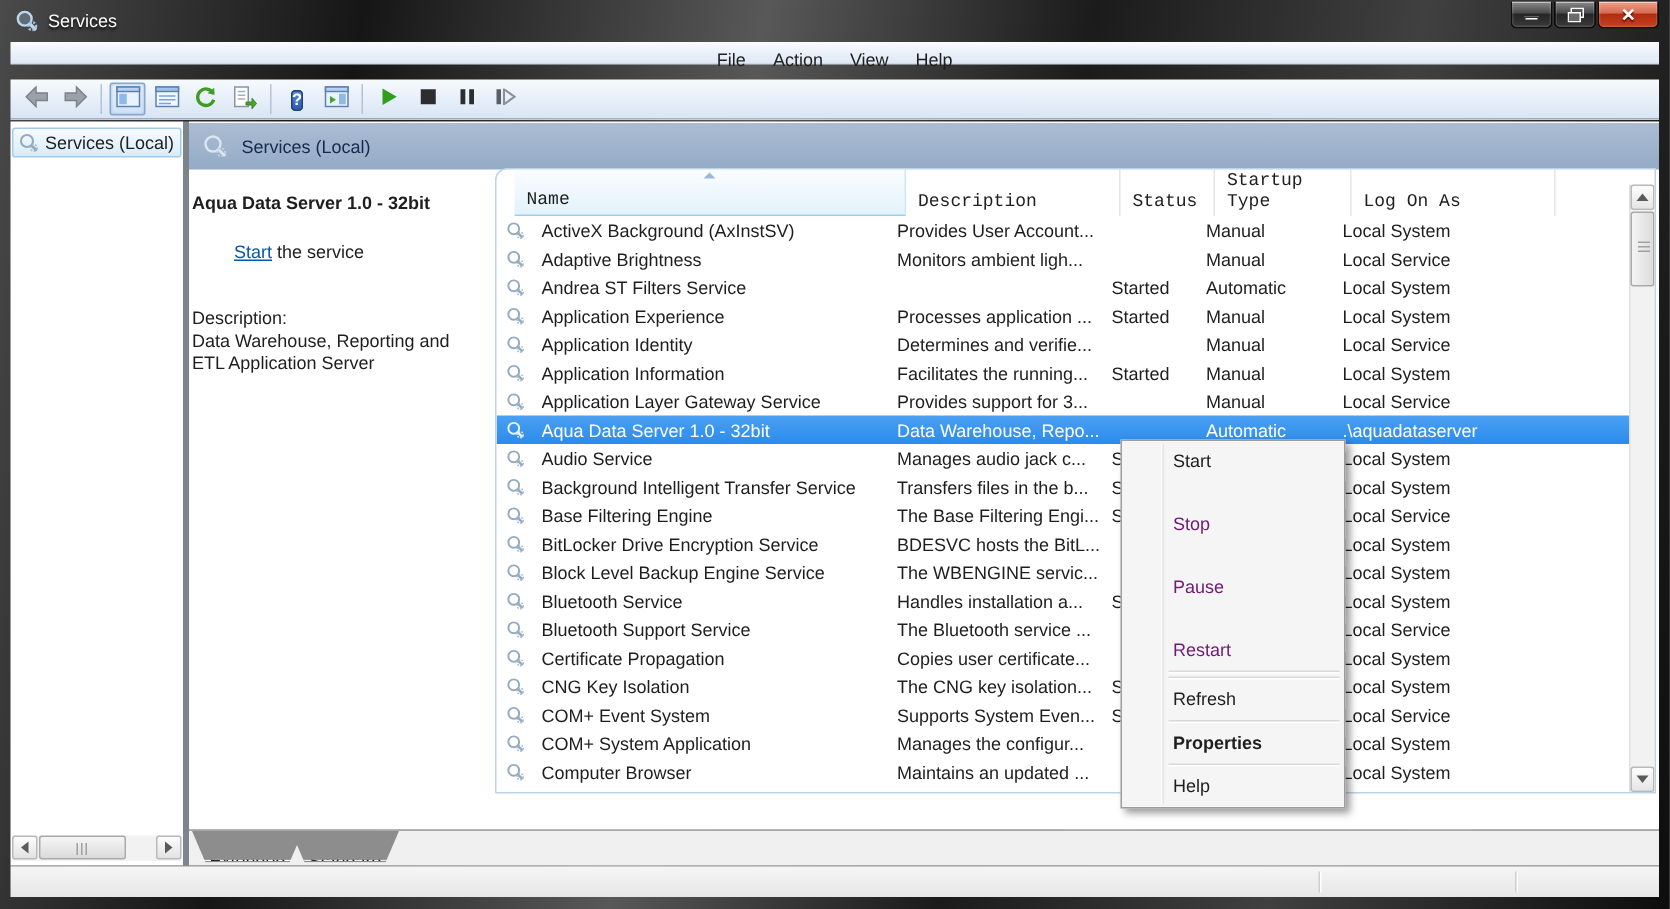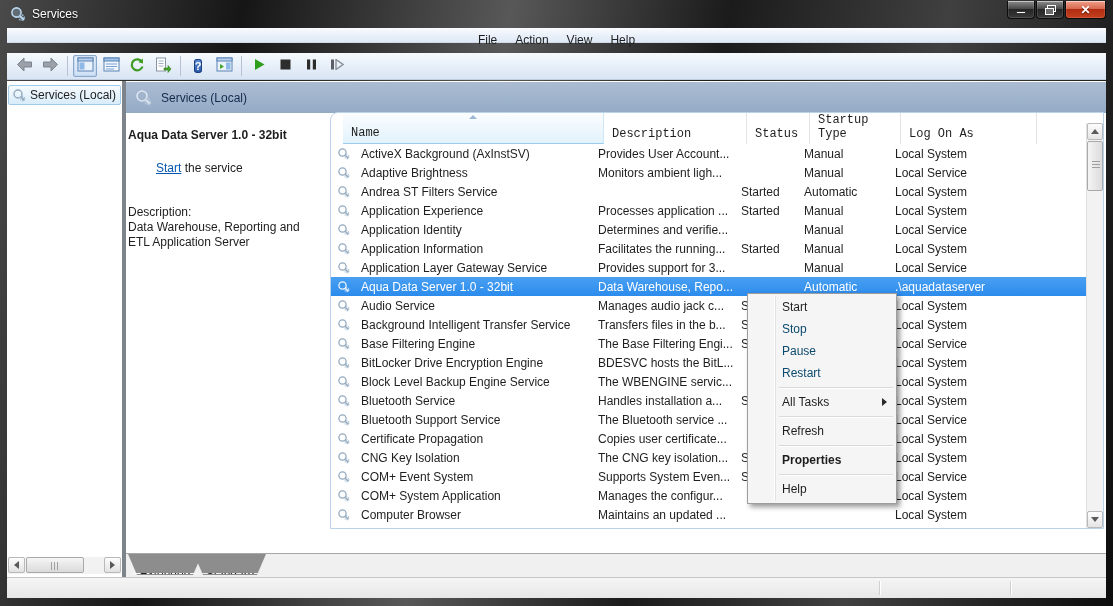--- a/index.html
+++ b/index.html
@@ -95,21 +95,21 @@
   .tab.t0{left:2px;width:74px;z-index:2;}
   .tab.t1{left:68px;width:72px;z-index:1;}
   .statusbar{position:absolute;left:7px;right:7px;top:577px;height:21px;
     background:linear-gradient(#f5f5f5,#e7e7e7);border-top:1px solid #c6c6c6;}
   .sb-sep{position:absolute;top:3px;bottom:3px;width:1px;background:#cfcfcf;box-shadow:1px 0 0 #fff;}
   
   .ctxmenu{position:absolute;left:747px;top:293px;width:150px;background:#f5f5f5;border:1px solid #9d9d9d;
     box-shadow:3px 3px 5px rgba(0,0,0,.4);padding:2px 0 3px 0;z-index:10;}
   .ctxmenu::before{content:"";position:absolute;left:27px;top:2px;bottom:2px;width:1px;background:#e2e2e2;box-shadow:-1px 0 0 #fff;}
   .mi{position:relative;height:22px;line-height:22px;padding-left:34px;}
-  .mi.disabled{color:#0c4a6e;}
+  .mi.disabled{color:#701a75;margin-top:20px;}
   .mi.bold{font-weight:bold;}
   .mi .menu-arrow{position:absolute;right:9px;top:7px;width:0;height:0;
     border-left:5px solid #2b2b2b;border-top:4px solid transparent;border-bottom:4px solid transparent;}
   .msep{height:1px;background:#d9d9d9;margin:3px 3px 3px 31px;box-shadow:0 1px 0 #fff;}
 </style>
 </head>
 <body>
 
 <div class="window">
 
@@ -428,21 +428,21 @@
             <span class="cell">Local Service</span>
           </div>
           <div class="row">
             <span class="ric">
               <svg width="13" height="13" viewBox="0 0 13 13">
                 <circle cx="5.5" cy="5.5" r="3.6" fill="none" stroke="#93aabf" stroke-width="1.3"></circle>
                 <line x1="8.2" y1="8.2" x2="11.4" y2="11.4" stroke="#93aabf" stroke-width="1.6"></line>
                 <circle cx="9.8" cy="9.8" r="2" fill="none" stroke="#a8bccd" stroke-width="1.1" stroke-dasharray="1.1 0.9"></circle>
               </svg>
             </span>
-            <span class="cell">BitLocker Drive Encryption Engine</span>
+            <span class="cell">BitLocker Drive Encryption Service</span>
             <span class="cell">BDESVC hosts the BitL...</span>
             <span class="cell"></span>
             <span class="cell"></span>
             <span class="cell">Local System</span>
           </div>
           <div class="row">
             <span class="ric">
               <svg width="13" height="13" viewBox="0 0 13 13">
                 <circle cx="5.5" cy="5.5" r="3.6" fill="none" stroke="#93aabf" stroke-width="1.3"></circle>
                 <line x1="8.2" y1="8.2" x2="11.4" y2="11.4" stroke="#93aabf" stroke-width="1.6"></line>
@@ -597,21 +597,20 @@
     <span class="sb-sep" style="left:872px"></span>
     <span class="sb-sep" style="left:1003px"></span>
   </div>
 
   <div class="ctxmenu" id="ctxmenu">
       <div class="mi">Start</div>
       <div class="mi disabled">Stop</div>
       <div class="mi disabled">Pause</div>
       <div class="mi disabled">Restart</div>
       <div class="msep"></div>
-      <div class="mi">All Tasks<span class="menu-arrow"></span></div>
       <div class="msep"></div>
       <div class="mi">Refresh</div>
       <div class="msep"></div>
       <div class="mi bold">Properties</div>
       <div class="msep"></div>
       <div class="mi">Help</div>
     </div>
 
 </div>
 

